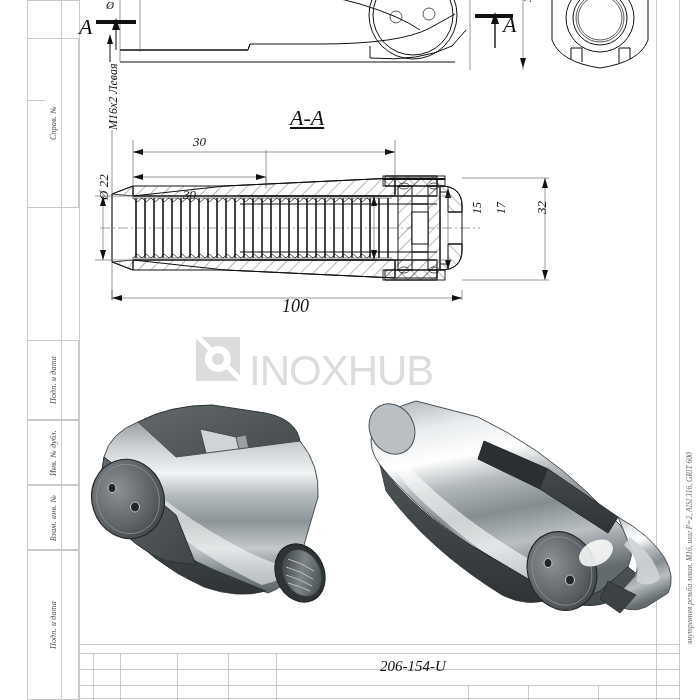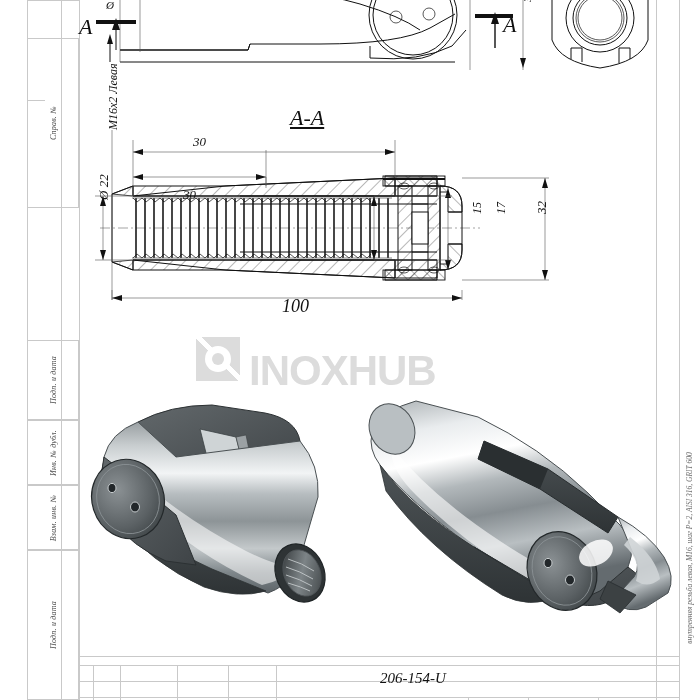--- a/index.html
+++ b/index.html
@@ -35,25 +35,25 @@
   
   .wm{position:absolute;left:196px;top:326px;display:flex;align-items:center;
       gap:9px;opacity:1;pointer-events:none;}
   .wm-logo{width:44px;height:44px;position:relative;background:#dcdcdc;}
   .wm-logo:before{content:"";position:absolute;left:9px;top:9px;width:26px;height:26px;
       border-radius:50%;background:#fff;}
   .wm-logo:after{content:"";position:absolute;left:16px;top:16px;width:12px;height:12px;
       border-radius:50%;background:#dcdcdc;}
   .wm-cut{position:absolute;left:0;top:0;width:44px;height:44px;
       background:linear-gradient(45deg,transparent 0 48%,#fff 48% 56%,transparent 56% 100%);}
-  .wm-text{font-family:"Liberation Sans",sans-serif;font-weight:bold;
+  .wm-text{font-family:"Liberation Sans",sans-serif;font-weight:normal;
       font-size:42px;letter-spacing:-1px;color:#dcdcdc;line-height:1;margin-top:24px;}
 
   
-  .tb{position:absolute;left:80px;bottom:0;right:20px;height:44px;}
+  .tb{position:absolute;left:80px;bottom:0;right:20px;height:56px;}
   .tbnum{position:absolute;left:300px;top:14px;font-size:15px;font-style:italic;
       font-family:"Liberation Serif",serif;color:#111;}
 
   svg{position:absolute;left:0;top:0;overflow:visible;}
   .st{fill:none;stroke:#111;stroke-width:1;}
   .st-thin{fill:none;stroke:#111;stroke-width:.7;}
   .st-ext{fill:none;stroke:#555;stroke-width:.6;}
   .st-ctr{fill:none;stroke:#666;stroke-width:.6;stroke-dasharray:10 3 2 3;}
   .hatch{stroke:#111;stroke-width:.6;}
 </style>

